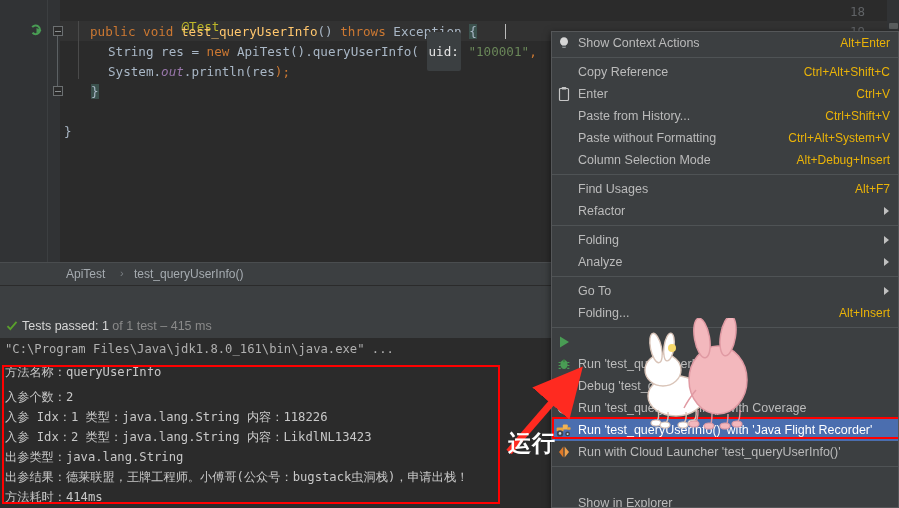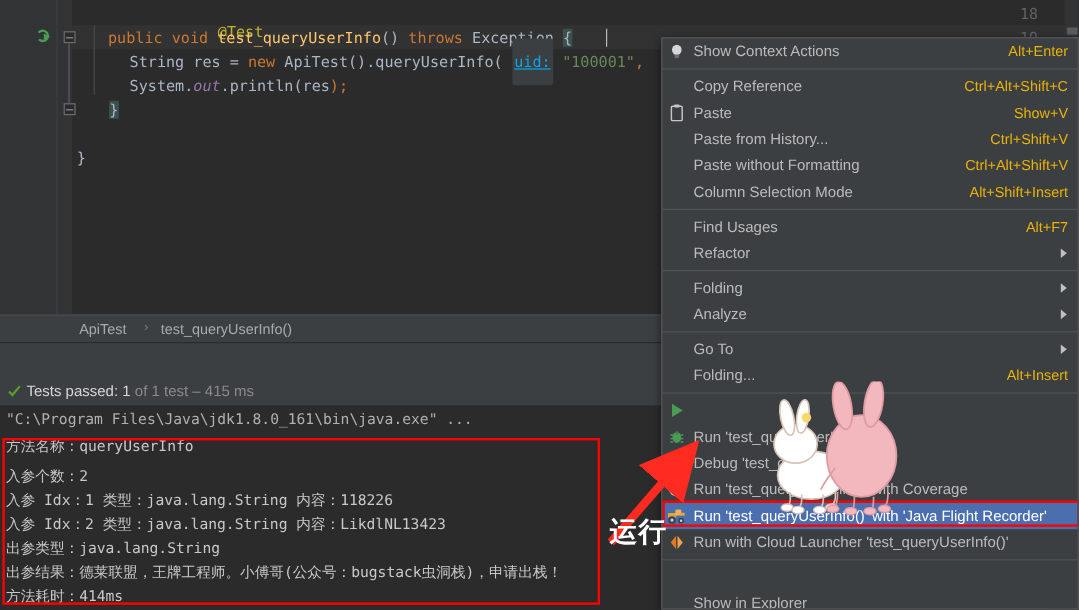--- a/index.html
+++ b/index.html
@@ -23,21 +23,21 @@
   .fold-stem{position:absolute;left:57px;width:1px;background:#5c6164;}
   .cur-line-hl{position:absolute;left:60px;top:21px;width:839px;height:20px;background:#323232;}
   .indent-guide{position:absolute;left:78px;top:21px;width:1px;height:58px;background:#4a4a4a;}
   .codeline{position:absolute;left:60px;white-space:pre;
     font-family:"DejaVu Sans Mono","Liberation Mono",monospace;font-size:12.6px;color:#a9b7c6;}
   .k{color:#cc7832;}
   .anno{color:#bbb529;}
   .mname{color:#ffc66d;}
   .str{color:#6a8759;}
   .field-it{color:#9876aa;font-style:italic;}
-  .hint{background:#3b3f41;color:#0ea5e9;border-radius:2px;padding:12px 2px;text-decoration:underline;}
+  .hint{background:#3b3f41;color:#e5e5e5;border-radius:2px;padding:12px 2px;}
   .brace-hl{background:#3b514d;color:#a9b7c6;}
   .caret{position:absolute;width:1px;height:15px;background:#bbbbbb;}
 
   
   .marker-strip{position:absolute;right:0;top:0;width:12px;height:262px;background:#313335;}
   .marker-thumb{position:absolute;right:1px;top:23px;width:9px;height:6px;background:#5a5d5e;border-radius:1px;}
 
   
   .breadcrumb{position:absolute;left:0;top:262px;width:899px;height:23px;background:#3c3f41;border-top:1px solid #4a4d4f;}
   .crumb{position:absolute;top:4px;font-size:12px;color:#a5abb0;}
@@ -219,37 +219,37 @@
       <span class="macc">Ctrl+Alt+Shift+C</span>
     </div>
 
     <div class="mi">
       <span class="micon">
         <svg width="16" height="16" viewBox="0 0 16 16">
             <rect x="3.5" y="2.5" width="9" height="12" rx="1" fill="none" stroke="#c6c6c6" stroke-width="1.2"></rect>
             <rect x="5.8" y="1" width="4.4" height="2.6" rx="0.6" fill="#c6c6c6"></rect>
           </svg>
       </span>
-      <span class="mlabel">Paste</span>
-      <span class="macc">Show+V</span>
+      <span class="mlabel">Enter</span>
+      <span class="macc">Ctrl+V</span>
     </div>
 
     <div class="mi">
       <span class="mlabel">Paste from History...</span>
       <span class="macc">Ctrl+Shift+V</span>
     </div>
 
     <div class="mi">
       <span class="mlabel">Paste without Formatting</span>
-      <span class="macc">Ctrl+Alt+Shift+V</span>
+      <span class="macc">Ctrl+Alt+System+V</span>
     </div>
 
     <div class="mi">
       <span class="mlabel">Column Selection Mode</span>
-      <span class="macc">Alt+Shift+Insert</span>
+      <span class="macc">Alt+Debug+Insert</span>
     </div>
 
     <div class="msep"></div>
 
     <div class="mi">
       <span class="mlabel">Find Usages</span>
       <span class="macc">Alt+F7</span>
     </div>
 
     <div class="mi">

